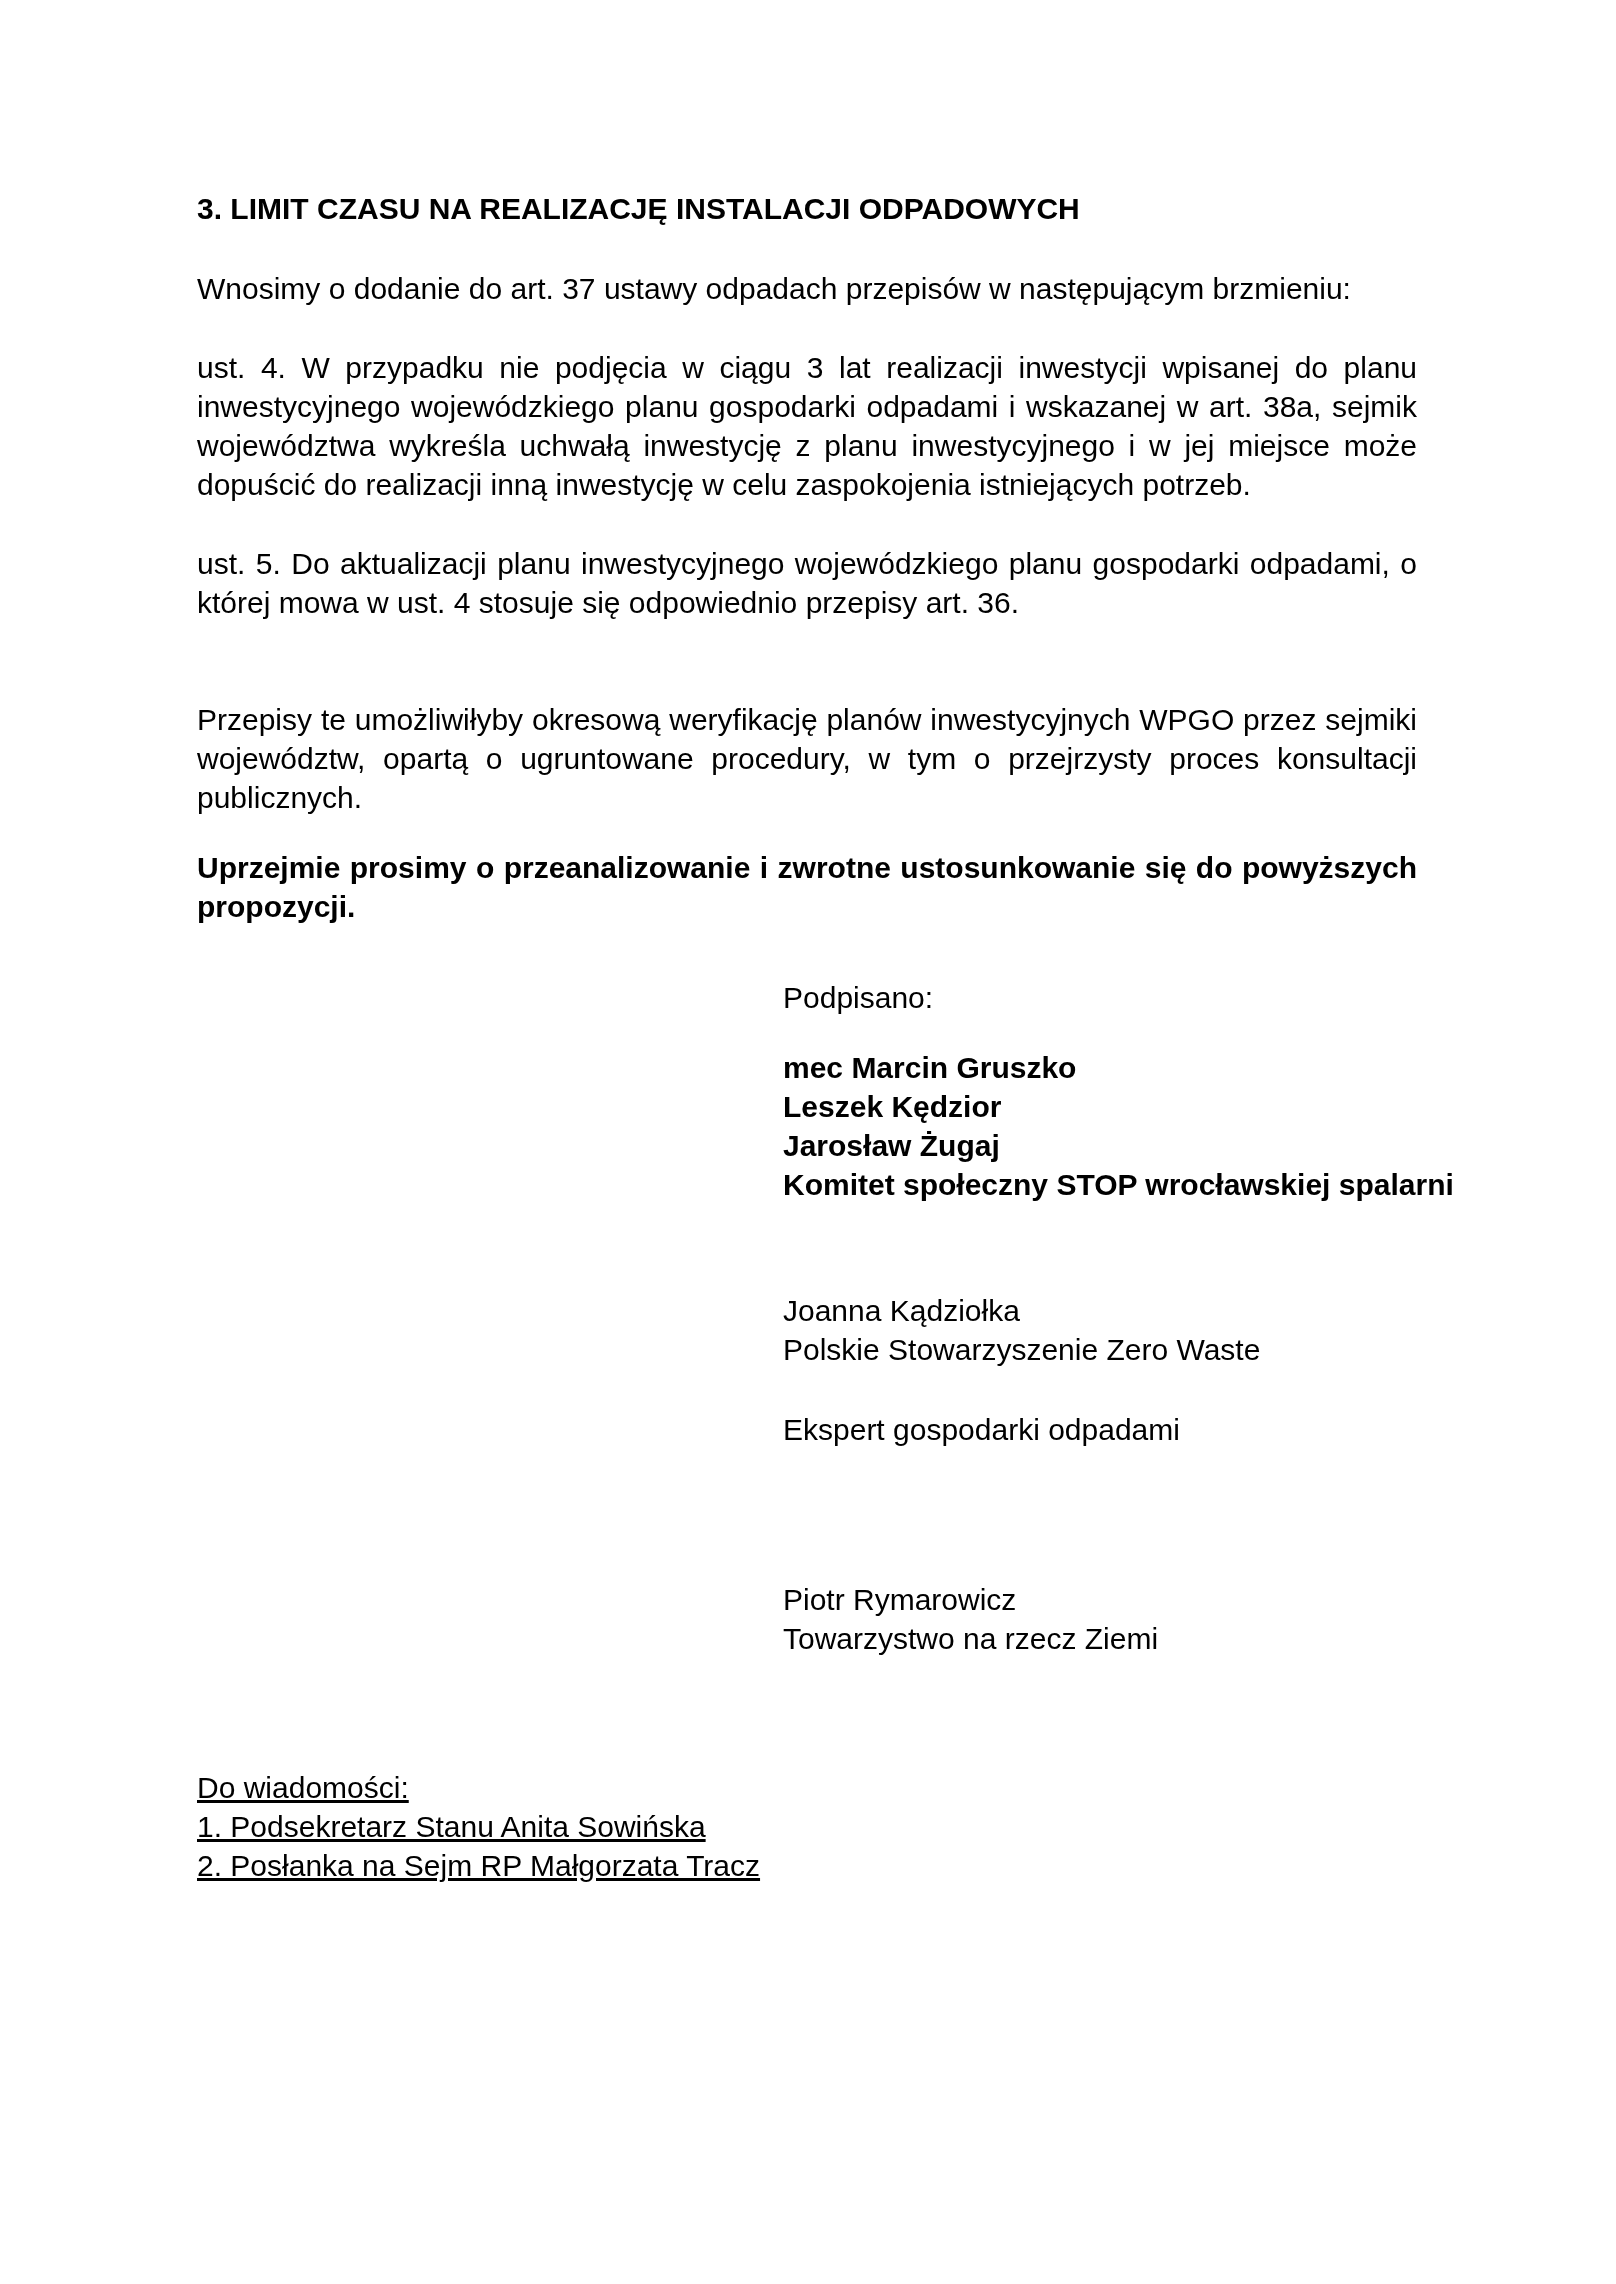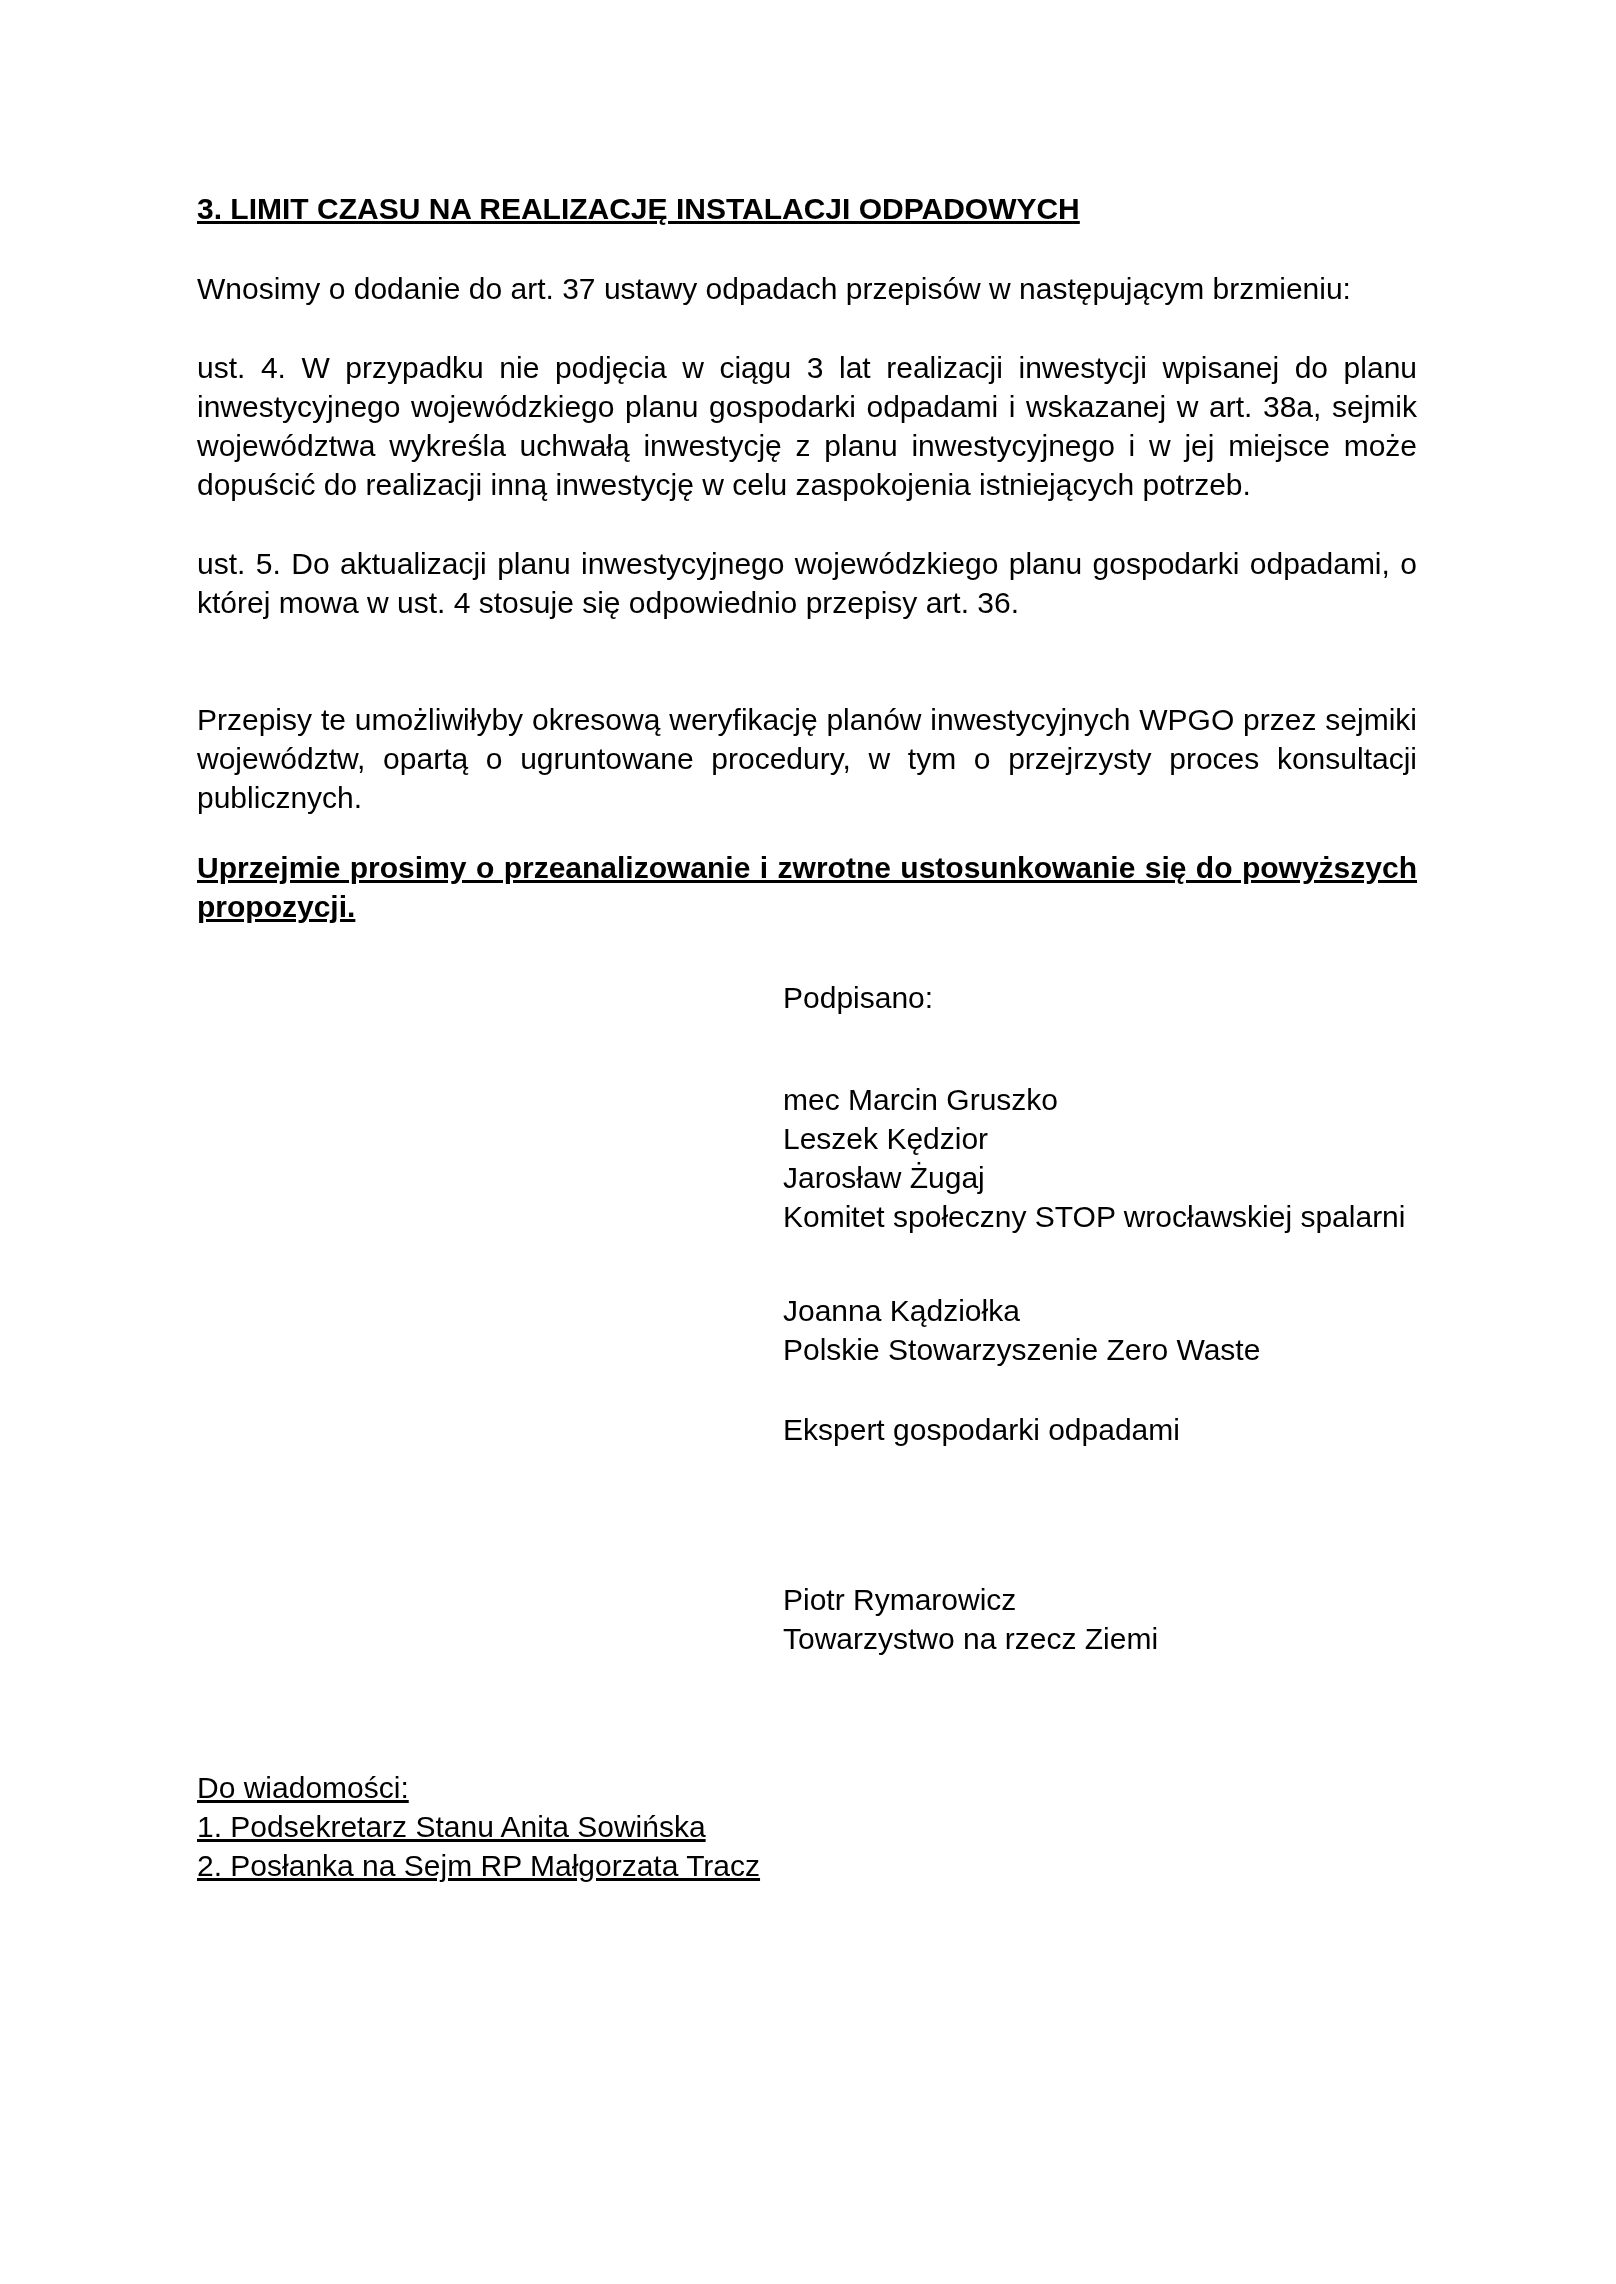--- a/index.html
+++ b/index.html
@@ -8,21 +8,21 @@
   .blk {
     position: absolute;
     font-family: "Liberation Sans", sans-serif;
     font-size: 30px;
     line-height: 39px;
     color: #000000;
     margin: 0;
   }
   .col { left: 197px; width: 1220px; }
   .sig { left: 783px; width: 651px; }
-  .bold { font-weight: bold; text-decoration: underline; }
+  .bold { font-weight: bold; }
   .line { display: block; white-space: nowrap; }
   .just .line { text-align: justify; text-align-last: justify; white-space: normal; }
   .just .line.last { text-align-last: left; }
 </style>
 </head>
 <body>
 
 <div class="page">
 
   <div class="blk col bold" style="top:189px;">
@@ -53,21 +53,21 @@
 
   <div class="blk col just bold" style="top:848px;">
     <span class="line">Uprzejmie prosimy o przeanalizowanie i zwrotne ustosunkowanie się do powyższych</span>
     <span class="line last">propozycji.</span>
   </div>
 
   <div class="blk sig" style="top:978px;">
     <span class="line">Podpisano:</span>
   </div>
 
-  <div class="blk sig" style="top:1080px;">
+  <div class="blk sig" style="top:1048px;font-weight:bold;">
     <span class="line">mec Marcin Gruszko</span>
     <span class="line">Leszek Kędzior</span>
     <span class="line">Jarosław Żugaj</span>
     <span class="line">Komitet społeczny STOP wrocławskiej spalarni</span>
   </div>
 
   <div class="blk sig" style="top:1291px;">
     <span class="line">Joanna Kądziołka</span>
     <span class="line">Polskie Stowarzyszenie Zero Waste</span>
   </div>

